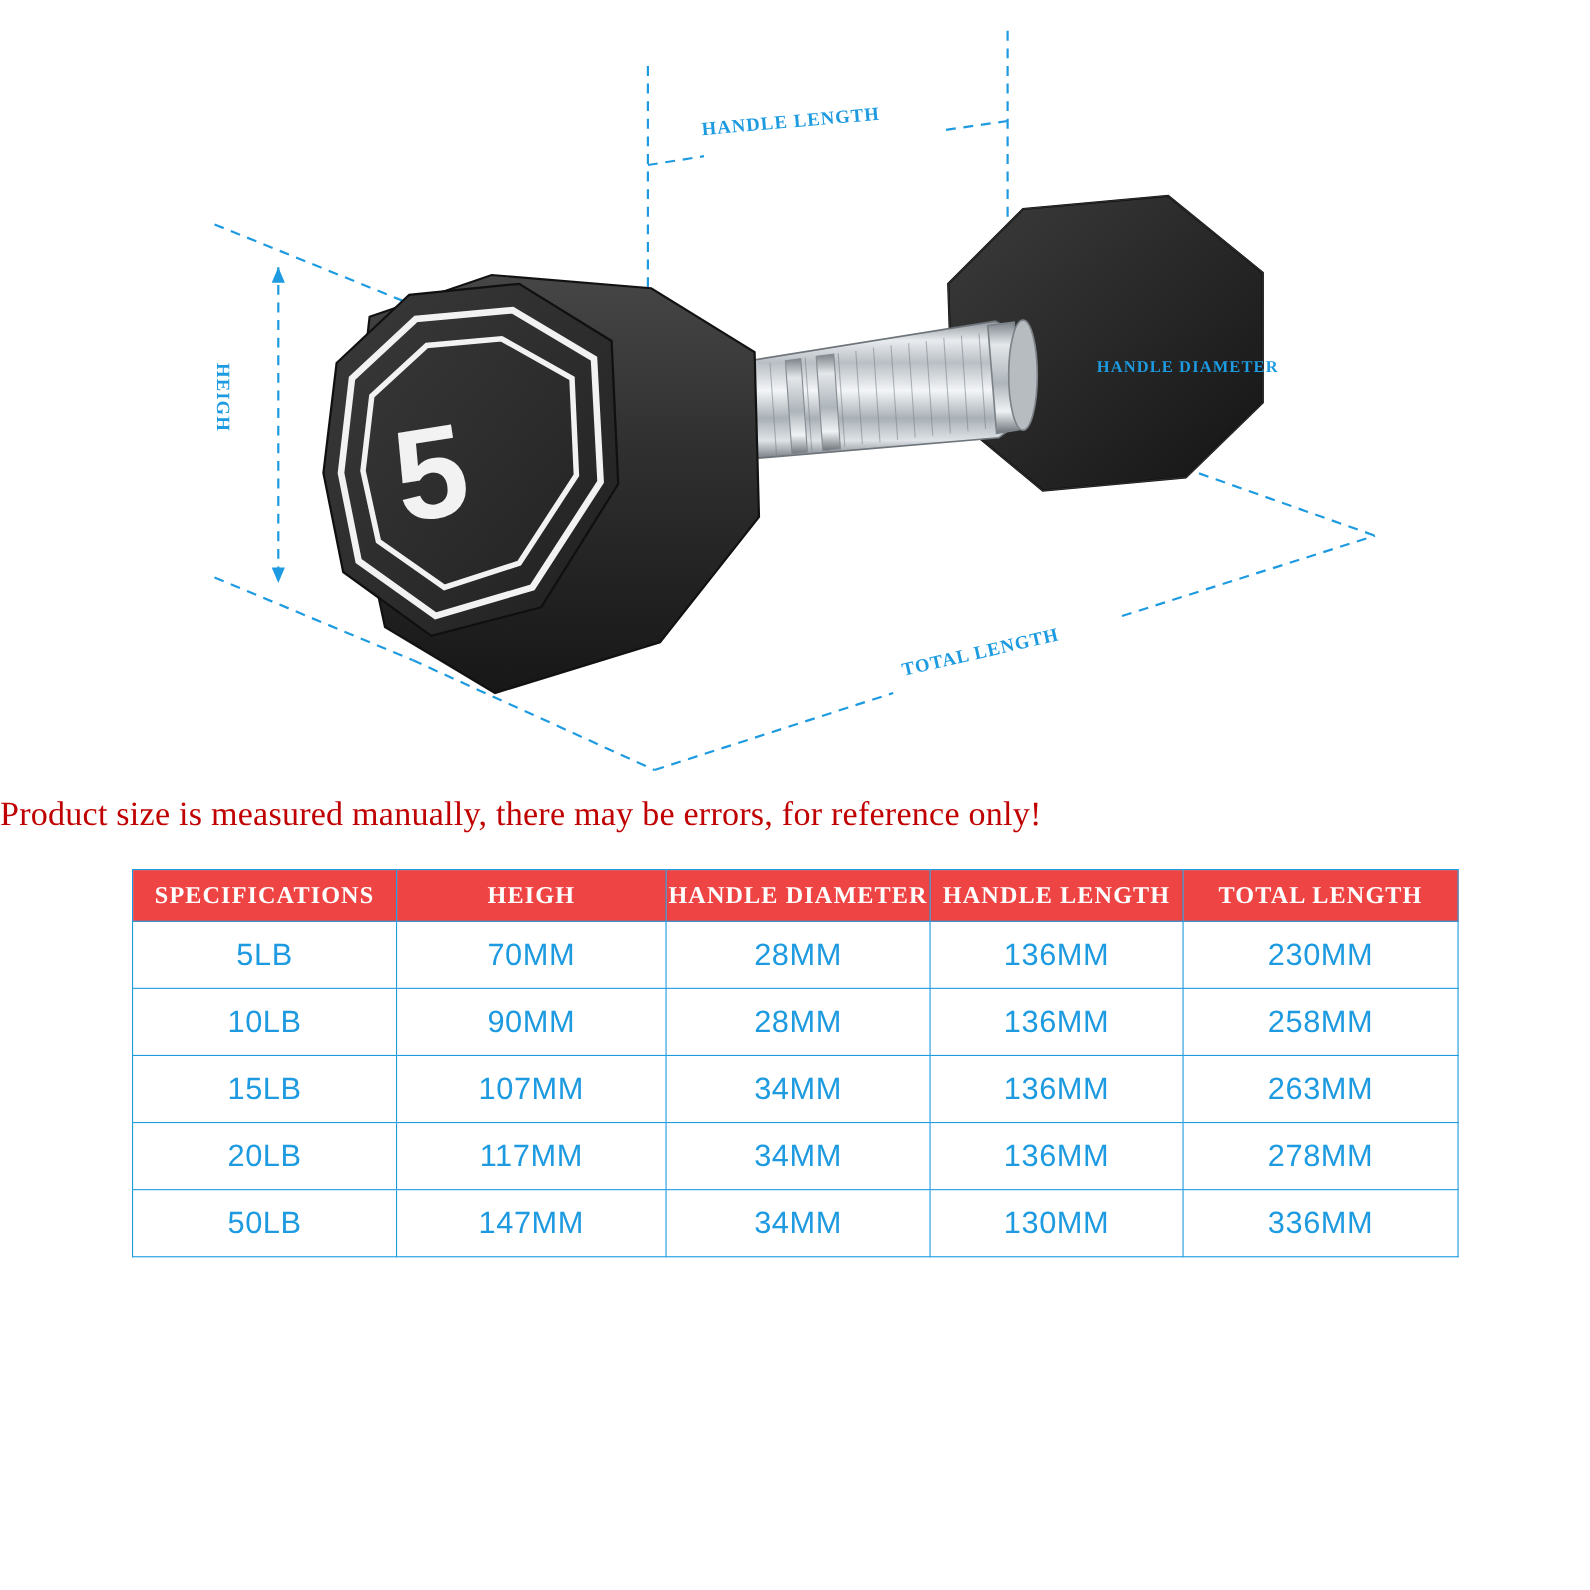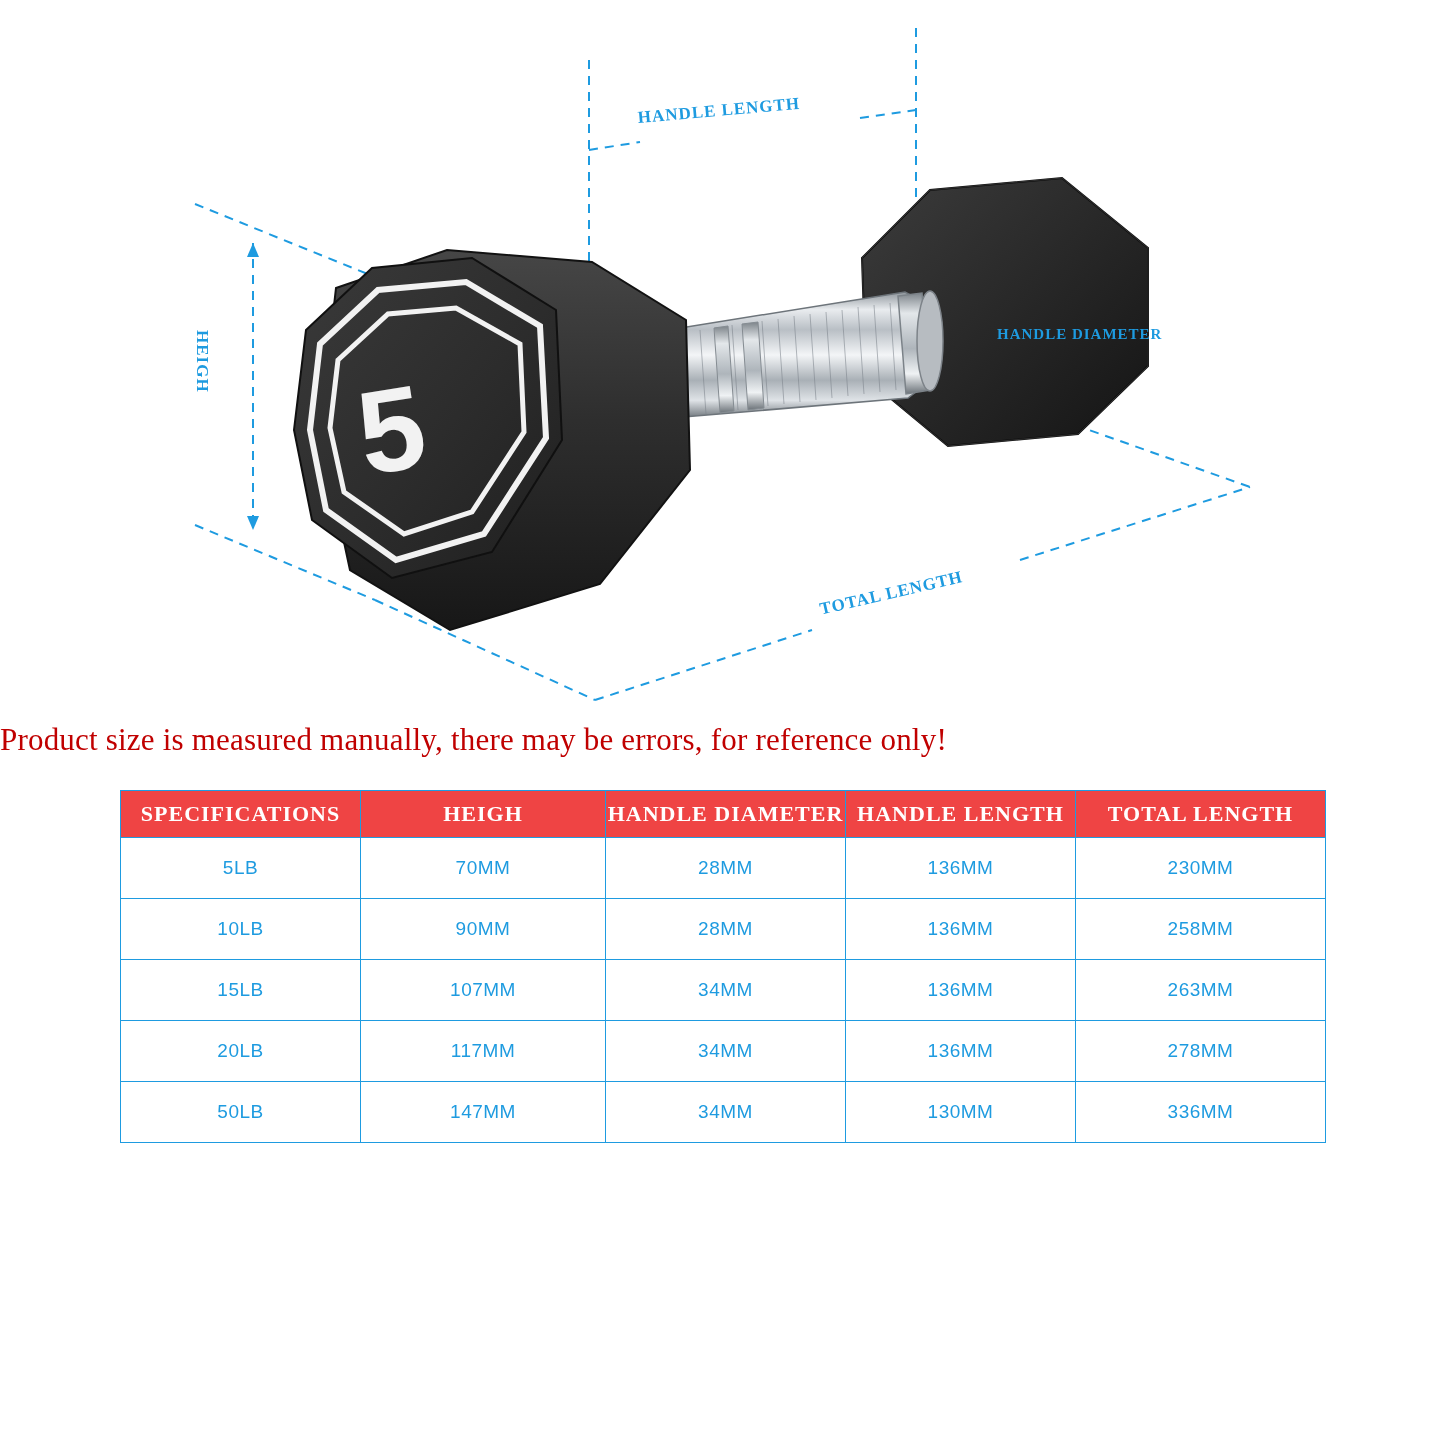--- a/index.html
+++ b/index.html
@@ -97,21 +97,21 @@
     color: #ffffff;
     font-family: "Liberation Serif", serif;
     font-weight: bold;
     font-size: 22px;
     letter-spacing: 1px;
     height: 44px;
   }
   table.spec tbody td {
     color: #1e9be0;
     font-family: "Liberation Sans", sans-serif;
-    font-size: 19px;
+    font-size: 28px;
     height: 58px;
     letter-spacing: 0.5px;
   }
   col.c0 { width: 240px; }
   col.c1 { width: 245px; }
   col.c2 { width: 240px; }
   col.c3 { width: 230px; }
   col.c4 { width: 250px; }
 </style>
 </head>

